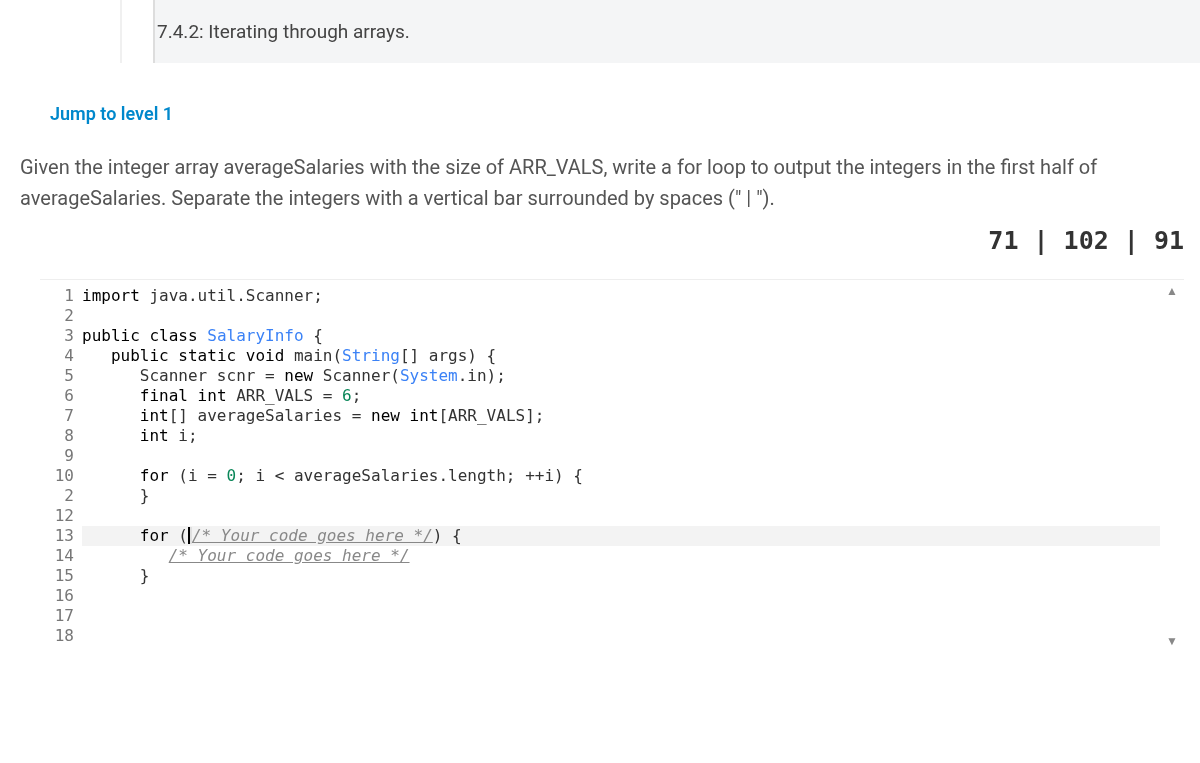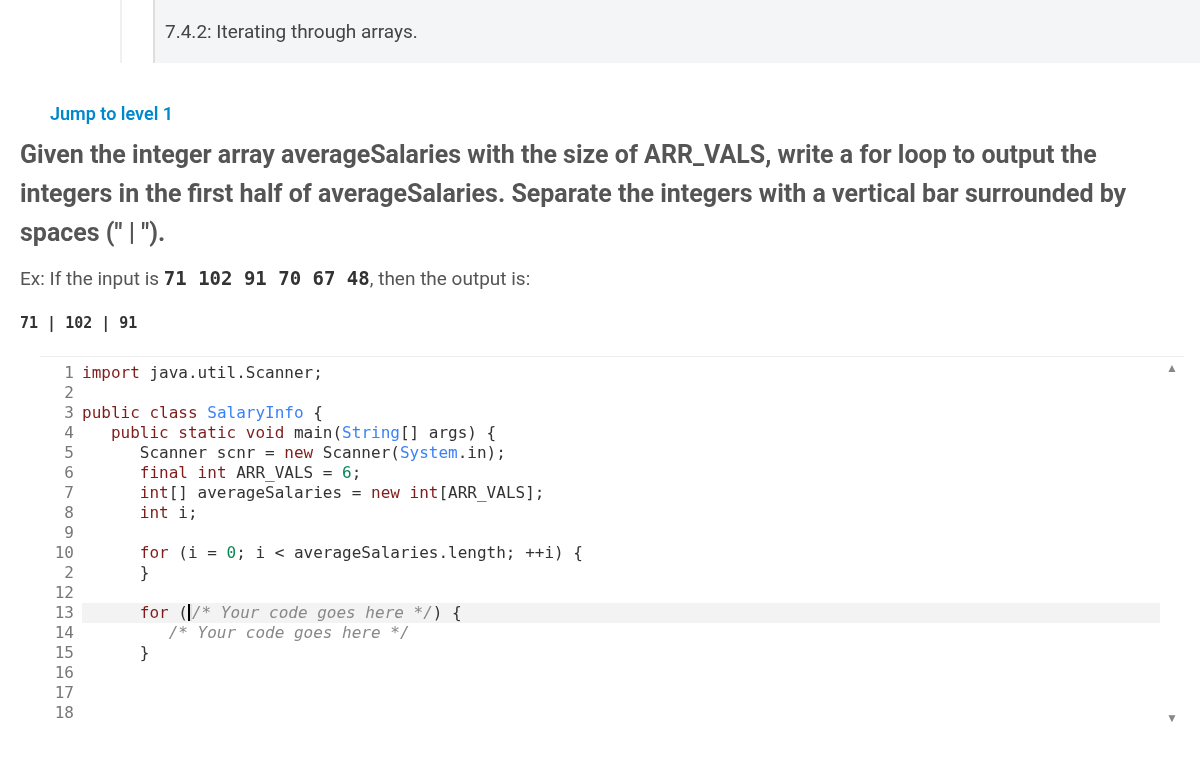--- a/index.html
+++ b/index.html
@@ -18,58 +18,58 @@
   }
   .header-tab {
     width: 35px;
     border-left: 2px solid #f0f0f0;
     border-right: 2px solid #ddd;
     background: #fff;
   }
   .header-title {
     flex: 1;
     background: #f4f5f6;
-    padding: 20px 10px;
+    padding: 20px 2px;
     font-size: 19px;
     color: #444;
     font-weight: 400;
   }
   .content {
     padding: 0 16px 0 50px;
   }
   .jump-link {
     color: #0088cc;
     font-size: 18px;
     font-weight: 600;
     text-decoration: none;
     display: inline-block;
-    margin-bottom: 12px;
+    margin-bottom: 28px;
     cursor: pointer;
     text-align: right;
   }
   .body-text {
-    font-size: 25px;
+    font-size: 20px;
     color: #555;
     line-height: 1.55;
     margin: 0 0 12px -30px;
-    font-weight: bold;
   }
   .body-text-row {
     margin: 0 0 20px -30px;
     font-size: 19px;
     color: #555;
     line-height: 1.55;
   }
   .mono { font-family: "Consolas", "Menlo", monospace; font-weight: 600; color: #333; }
   .output-block {
     font-family: "Consolas", "Menlo", monospace;
-    font-size: 15px;
+    font-size: 25px;
     font-weight: 600;
     color: #333;
     margin: 0 0 24px -30px;
+    text-align: right;
   }
   .editor-wrap {
     margin-left: -10px;
     border-top: 1px solid #eee;
     position: relative;
     display: flex;
   }
   .editor {
     flex: 1;
     font-family: "Consolas", "Menlo", monospace;
@@ -90,24 +90,24 @@
     flex: 1;
   }
   .code-line {
     height: 20px;
     white-space: pre;
     position: relative;
   }
   .hl-line {
     background: #f3f3f3;
   }
-  .kw { color: #7f1d1d; }
+  .kw { color: #000000; }
   .type { color: #3b82f6; }
   .num { color: #098658; }
-  .cm { color: #888; font-style: italic; }
+  .cm { color: #888; font-style: italic; text-decoration: underline; }
   .cursor-caret {
     display: inline-block;
     width: 0;
     height: 17px;
     vertical-align: -3px;
     border-left: 2px solid #000;
     border-right: 2px solid rgba(0,0,0,0.07);
   }
   .scroll-col {
     width: 24px;
@@ -131,23 +131,20 @@
   <div class="header-tab"></div>
   <div class="header-title">7.4.2: Iterating through arrays.</div>
 </div>
 
 <div class="content">
 
   <a class="jump-link">Jump to level 1</a>
 
   <p class="body-text">Given the integer array averageSalaries with the size of ARR_VALS, write a for loop to output the integers in the first half of averageSalaries. Separate the integers with a vertical bar surrounded by spaces (" | ").</p>
 
-  <p class="body-text-row">
-    <span>Ex: If the input is </span><span class="mono">71 102 91 70 67 48</span><span>, then the output is:</span>
-  </p>
 
   <div class="output-block">71 | 102 | 91</div>
 
   <div class="editor-wrap">
     <div class="editor">
       <div class="gutter">
         <div>1</div>
         <div>2</div>
         <div>3</div>
         <div>4</div>

